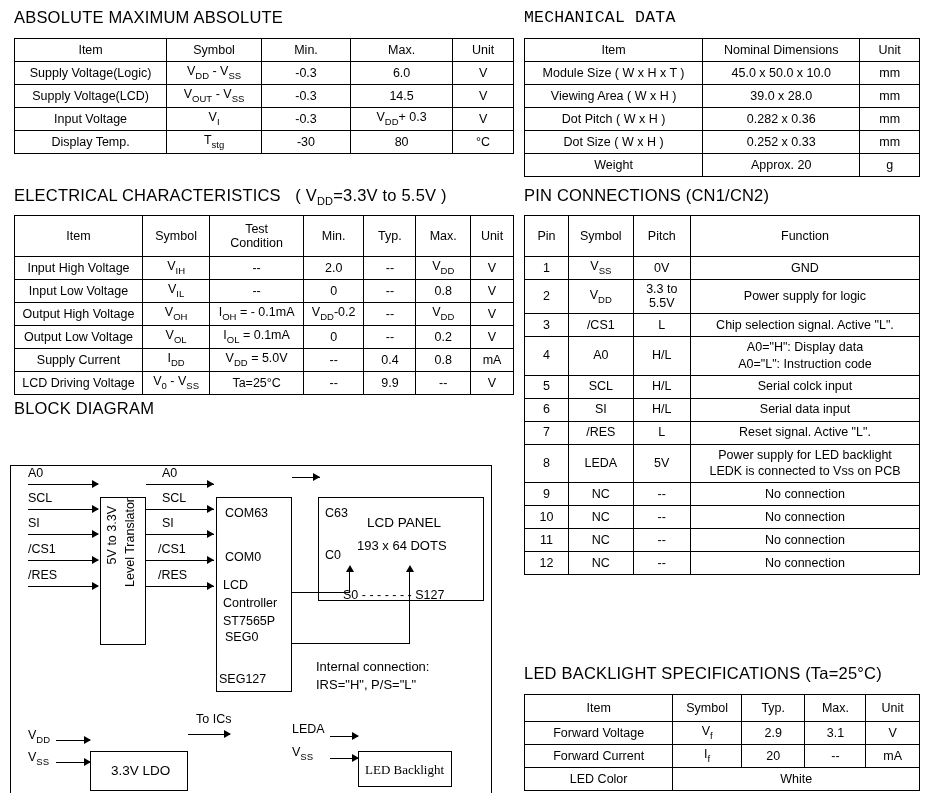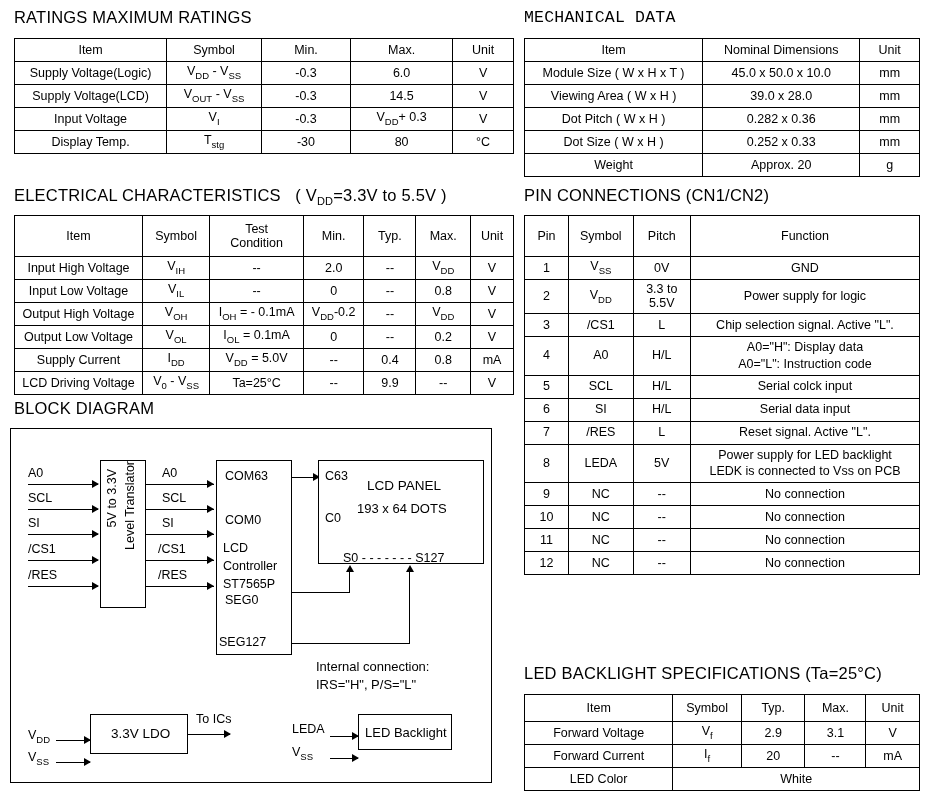--- a/index.html
+++ b/index.html
@@ -29,21 +29,21 @@
     text-align:center;
     vertical-align:middle;
     height:18px;
   }
   .tl{text-align:left;padding-left:6px;}
   .sub{font-size:9.5px;vertical-align:sub;}
   .small{font-size:10.5px;}
   .abs-pos{position:absolute;}
 
   
-  .bd-box{position:absolute;border:1px solid #000;box-sizing:border-box;background:#fff;}
+  .bd-box{position:absolute;border:1px solid #000;box-sizing:border-box;background:#fff;margin-top:37px;}
   .bd-text{position:absolute;white-space:nowrap;font-size:12.5px;}
   .bd-line{position:absolute;background:#000;}
   .vtext{
     position:absolute;
     writing-mode:vertical-rl;
     transform:rotate(180deg);
     white-space:nowrap;
     text-align:center;
     font-size:12.5px;
     line-height:1.15;
@@ -61,21 +61,21 @@
     border-left:4px solid transparent;
     border-right:4px solid transparent;
     border-bottom:7px solid #000;
   }
 </style>
 </head>
 <body>
 
 <div class="sheet">
 
-  <div class="abs-pos sec-title" style="left:14px;top:8px;">RATINGS MAXIMUM RATINGS</div>
+  <div class="abs-pos sec-title" style="left:14px;top:8px;">ABSOLUTE MAXIMUM ABSOLUTE</div>
   <table class="grid abs-pos" style="left:14px;top:38px;width:500px;">
     <tbody>
         <tr>
       <td style="width:152px;">Item</td>
       <td style="width:92px;">Symbol</td>
       <td style="width:88px;">Min.</td>
       <td style="width:102px;">Max.</td>
       <td style="width:56px;">Unit</td>
     </tr>
     <tr>
@@ -397,21 +397,21 @@
   <div class="arrow-r" style="left:224px;top:730px;"></div>
   <div class="bd-text" style="left:196px;top:712px;">To ICs</div>
 
   <div class="bd-text" style="left:292px;top:722px;">LEDA</div>
   <div class="bd-text" style="left:292px;top:745px;">V<span class="sub">SS</span></div>
   <div class="bd-line" style="left:330px;top:736px;width:28px;height:1px;"></div>
   <div class="bd-line" style="left:330px;top:758px;width:28px;height:1px;"></div>
   <div class="arrow-r" style="left:352px;top:732px;"></div>
   <div class="arrow-r" style="left:352px;top:754px;"></div>
   <div class="bd-box" style="left:358px;top:714px;width:94px;height:36px;">
-    <div class="bd-text" style="left:6px;top:10px;font-size:13px;">LED Backlight</div>
+    <div class="bd-text" style="left:6px;top:10px;font-size:13px;font-family:Liberation Serif, serif;">LED Backlight</div>
   </div>
 
   <div class="abs-pos sec-title" style="left:524px;top:664px;">LED BACKLIGHT SPECIFICATIONS (Ta=25°C)</div>
   <table class="grid abs-pos" style="left:524px;top:694px;width:396px;">
     <tbody>
         <tr>
       <td style="width:162px;height:22px;">Item</td>
       <td style="width:64px;">Symbol</td>
       <td style="width:62px;">Typ.</td>
       <td style="width:58px;">Max.</td>

